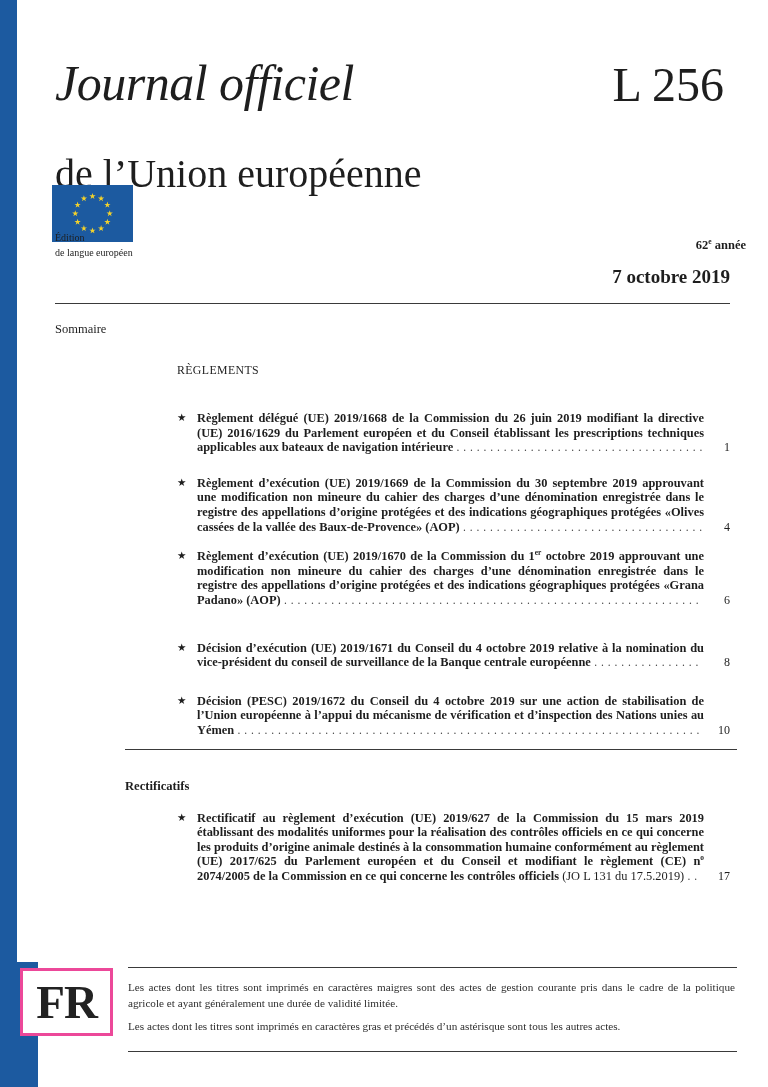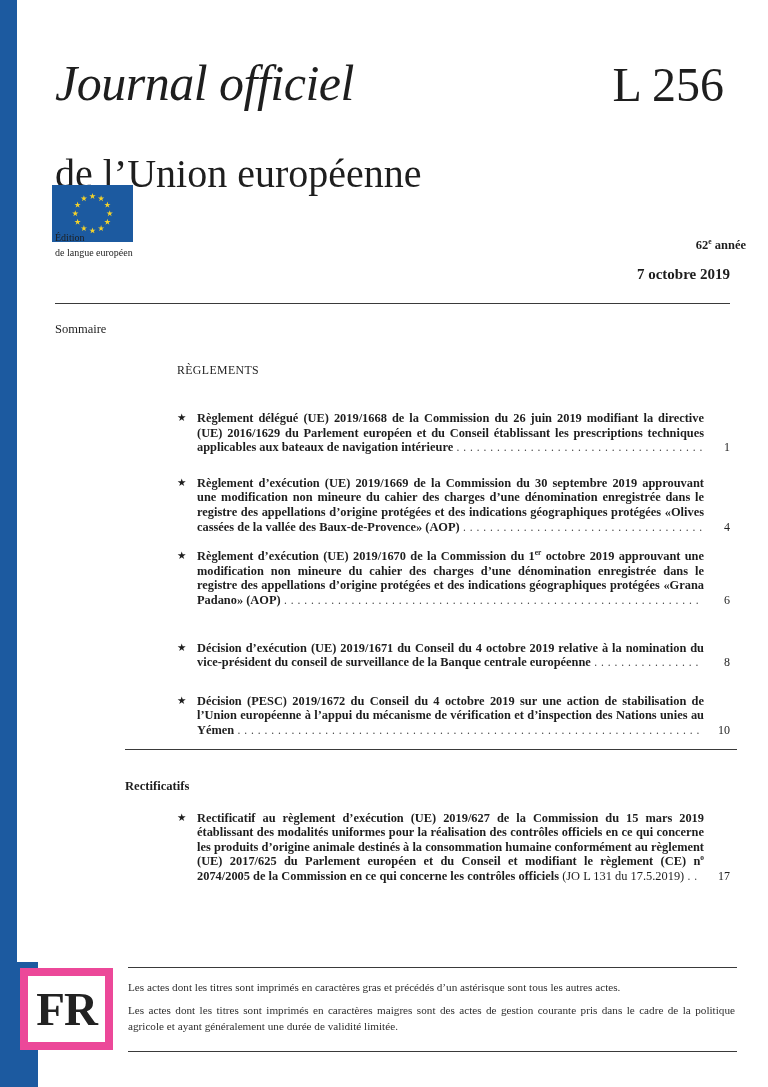--- a/index.html
+++ b/index.html
@@ -13,21 +13,21 @@
   .side-block{ position:absolute; left:0; top:962px; width:38px; height:125px; background:var(--accent-blue,#1c5aa0); }
 
   
   .jo-title    { position:absolute; left:55px; top:56px;  font-size:50px; line-height:54px; letter-spacing:-0.5px;font-style:italic; }
   .jo-issue    { position:absolute; right:44px; top:58px; font-size:48px; line-height:54px; }
   .jo-subtitle { position:absolute; left:55px; top:118px; font-size:40px; line-height:40px;margin-top:36px; }
   .eu-flag     { position:absolute; left:52px; top:185px; width:81px; height:57px; }
   .edition     { position:absolute; left:55px; top:230px; font-size:10px; line-height:15px; }
   .series      { position:absolute; left:194px; top:250px; font-size:28px; line-height:32px; }
   .year        { position:absolute; right:22px; top:238px; font-size:12.5px; font-weight:bold; }
-  .date        { position:absolute; right:38px; top:266px; font-size:15px; font-weight:bold; }
+  .date        { position:absolute; right:38px; top:266px; font-size:19px; font-weight:bold; }
   .header-rule { position:absolute; left:55px; top:303px; width:675px; height:1px; background:#3a3a3a; border:0; margin:0; }
 
   
   .toc { position:absolute; left:55px; top:320px; width:675px; }
   .sommaire-label { position:absolute; left:0; top:2px; font-size:12.5px; }
   .part-row { margin:36px 0 0 95px; font-size:12.7px; }
   .part-num { display:inline-block; width:26px; }
   .part-title { font-style:italic; }
   .section-heading { margin:43px 0 0 122px; font-size:11.8px; letter-spacing:0.4px; }
   .section-heading.decisions { margin-top:24px; }
@@ -43,22 +43,22 @@
   .entry-body sup, .year sup { font-size:0.6em; line-height:0; vertical-align:super; }
   .leader { font-weight:normal; color:#4a4a4a; font-size:11.5px; letter-spacing:0.5px; }
   .entry-page { width:26px; flex:none; text-align:right; align-self:flex-end; font-size:12px; line-height:14.6px; }
 
   .toc-rule { margin:11px 0 0 70px; width:612px; height:1px; background:#3a3a3a; border:0; }
   .rect-heading { margin:29px 0 0 70px; font-size:12.6px; font-weight:bold; }
   .rect-entry { margin-top:17px; }
 
   
   .fr-box {
-    position:absolute; left:20px; top:968px; width:93px; height:82px; background:#fff;
-    border:8px solid #ec4899; box-sizing:border-box;
+    position:absolute; left:20px; top:968px; width:93px; height:68px; background:#fff;
+    border:3px solid #ec4899; box-sizing:border-box;
     display:flex; align-items:center; justify-content:center;
     font-size:47px; font-weight:bold; letter-spacing:-1px; color:#222;
   }
   .notes {
     position:absolute; left:128px; top:967px; width:609px; height:85px; box-sizing:border-box;
     border-top:1.5px solid #3a3a3a; border-bottom:1.5px solid #3a3a3a;
     padding:11px 2px 0 0; color:#2e2e2e;
   }
   .notes p { margin:0 0 7px 0; font-size:11.2px; line-height:16px; text-align:justify; }
 </style>
@@ -147,16 +147,16 @@
 
     <div class="toc-entry rect-entry">
       <span class="star">★</span>
       <div class="entry-body"><span class="b">Rectificatif au règlement d’exécution (UE) 2019/627 de la Commission du 15 mars 2019 établissant des modalités uniformes pour la réalisation des contrôles officiels en ce qui concerne les produits d’origine animale destinés à la consommation humaine conformément au règlement (UE) 2017/625 du Parlement européen et du Conseil et modifiant le règlement (CE) n</span><sup class="b">o</sup><span class="b"> 2074/2005 de la Commission en ce qui concerne les contrôles officiels </span><span class="n">(JO L 131 du 17.5.2019)</span><span class="leader"> . .</span></div>
       <div class="entry-page">17</div>
     </div>
   </div>
 
   <div class="fr-box">FR</div>
   <div class="notes">
+    <p>Les actes dont les titres sont imprimés en caractères maigres sont des actes de gestion courante pris dans le cadre de la politique agricole et ayant généralement une durée de validité limitée.</p>
     <p>Les actes dont les titres sont imprimés en caractères gras et précédés d’un astérisque sont tous les autres actes.</p>
-    <p>Les actes dont les titres sont imprimés en caractères maigres sont des actes de gestion courante pris dans le cadre de la politique agricole et ayant généralement une durée de validité limitée.</p>
   </div>
 </div>
 
 </body></html>

